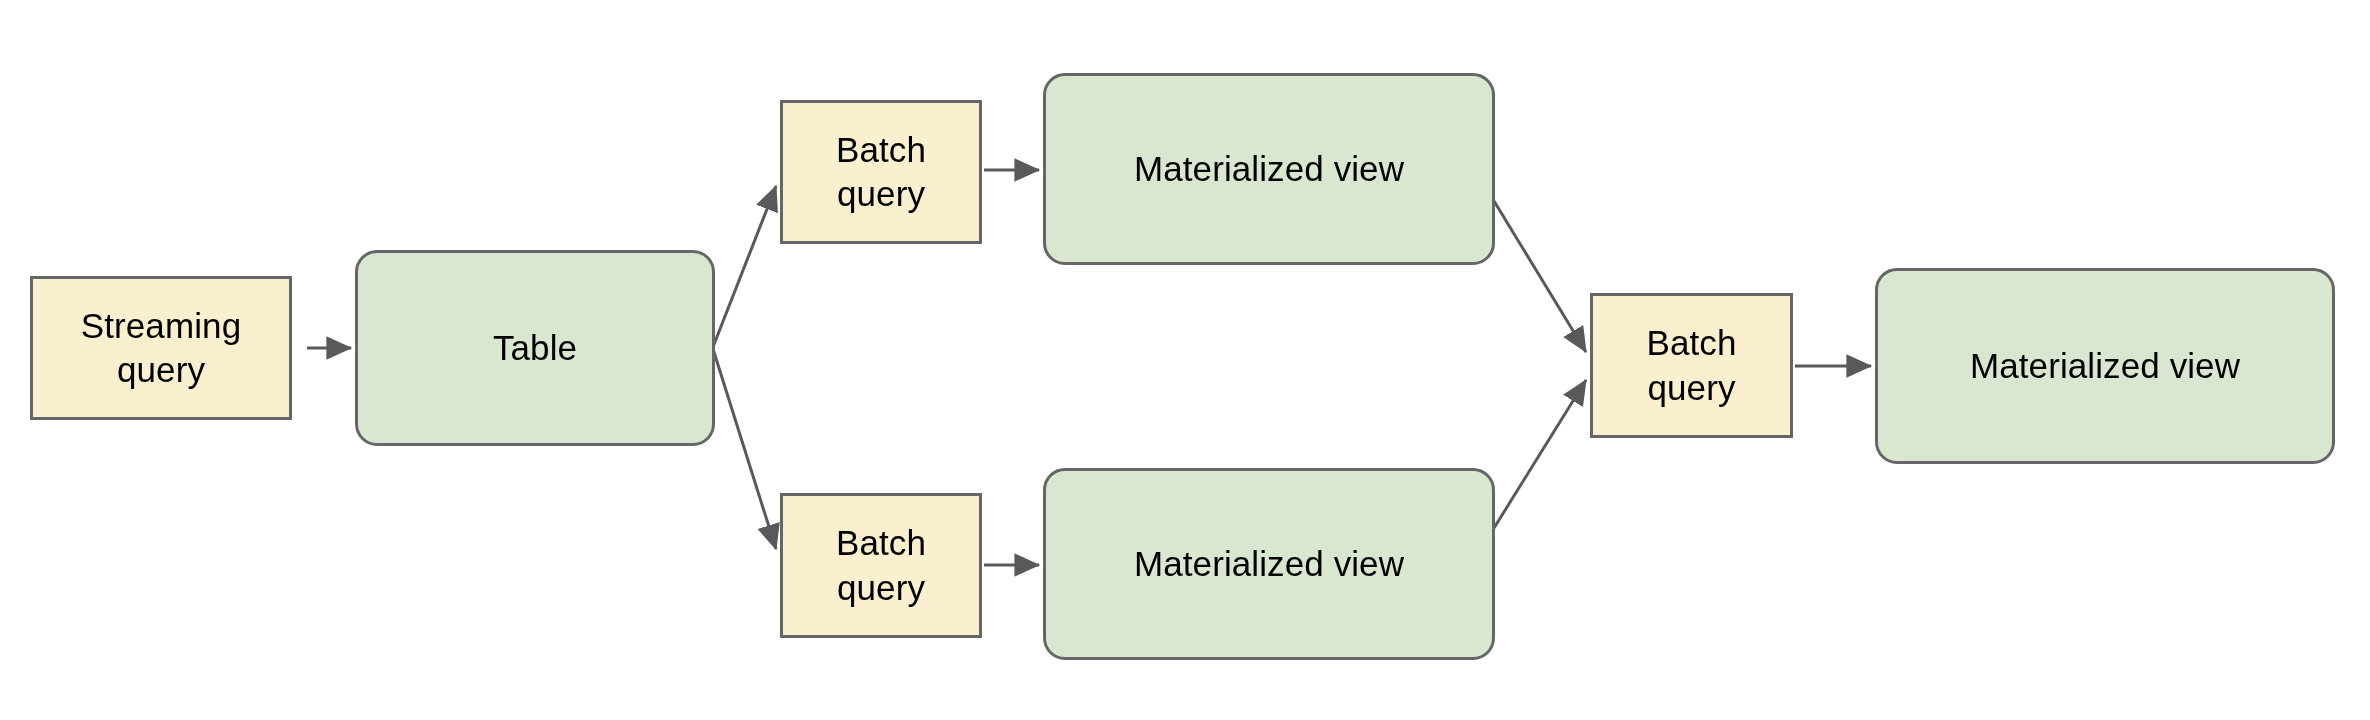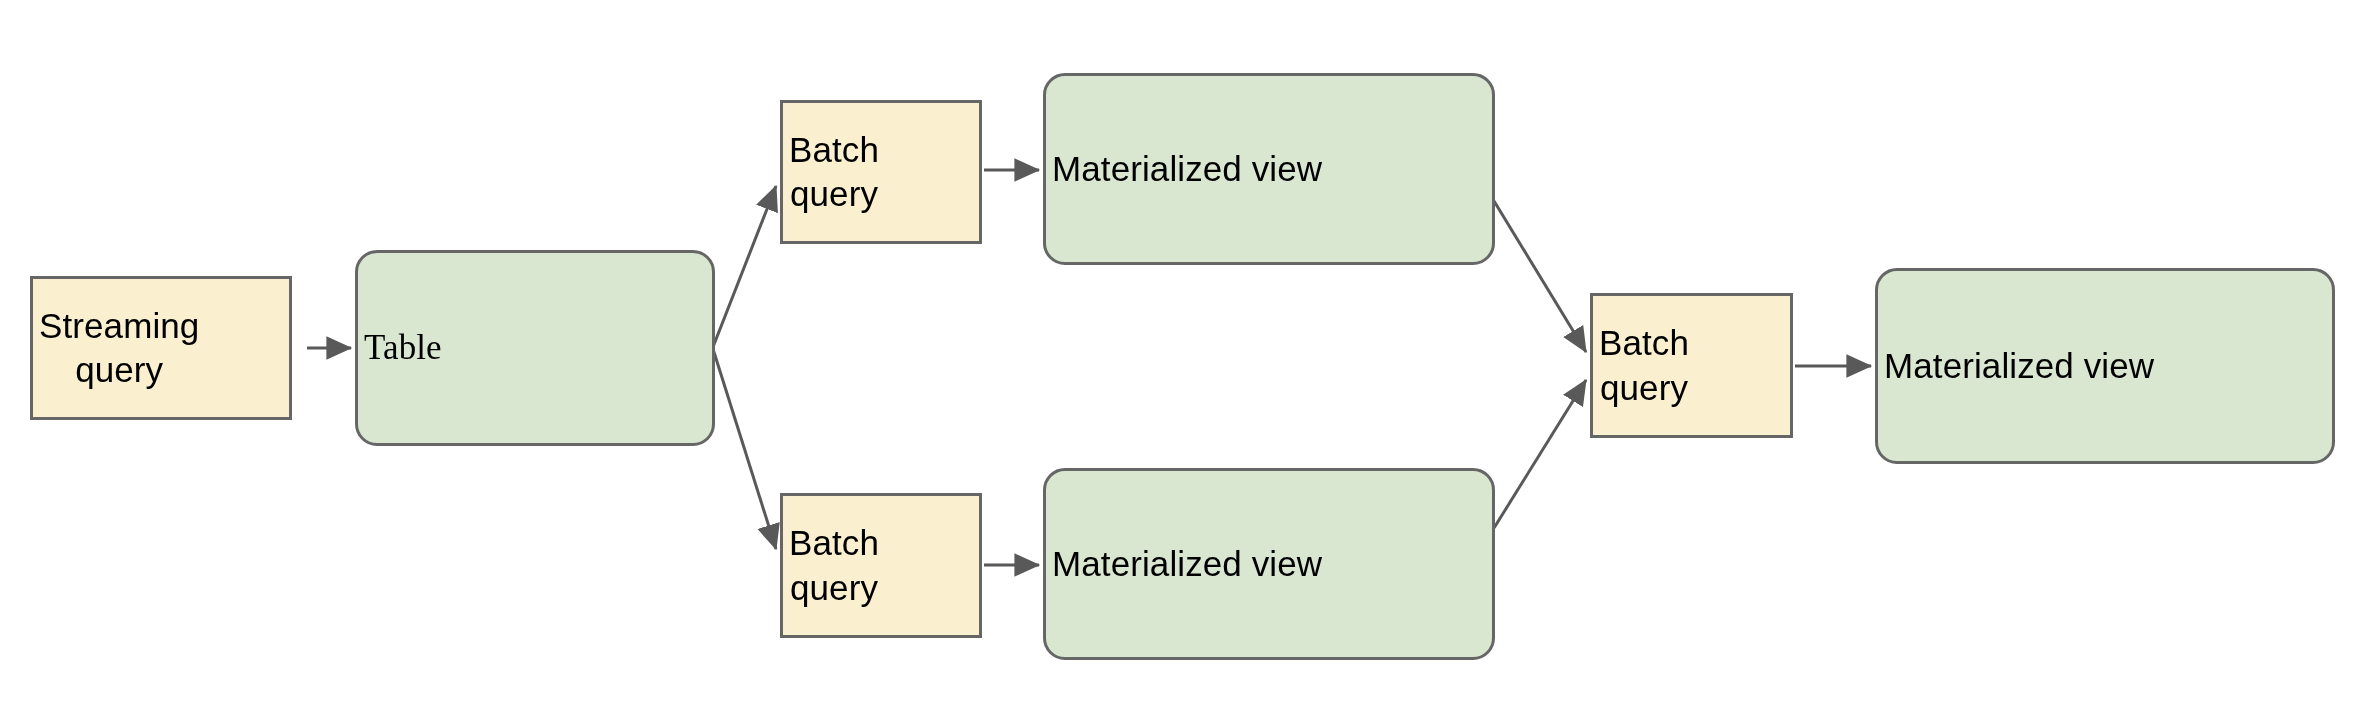--- a/index.html
+++ b/index.html
@@ -24,20 +24,21 @@
     top: 0;
     width: 2370px;
     height: 720px;
     pointer-events: none;
   }
   .node {
     position: absolute;
     box-sizing: border-box;
     display: flex;
     align-items: center;
+    justify-content: center;
     text-align: center;
     color: #000000;
     font-size: 35px;
     line-height: 1.26;
     letter-spacing: 0.1px;
     font-family: "Liberation Sans", sans-serif;
     border-style: solid;
     border-width: 3px;
     z-index: 2;
   }
@@ -78,21 +79,21 @@
         <line x1="1494" y1="528" x2="1586" y2="380" stroke="#595959" stroke-width="3" marker-end="url(#arrowhead)"></line>
         <line x1="1795" y1="366" x2="1871" y2="366" stroke="#595959" stroke-width="3" marker-end="url(#arrowhead)"></line>
       </g>
   </svg>
 
   <div class="node node-process" style="left: 30px; top: 276px; width: 262px; height: 144px; border-radius: 0px;">
     <span class="node-label">Streaming
 query</span>
   </div>
 
-  <div class="node node-store" style="left: 355px; top: 250px; width: 360px; height: 196px; font-family: Liberation Serif, serif;">
+  <div class="node node-store" style="left: 355px; top: 250px; width: 360px; height: 196px;">
     <span class="node-label">Table</span>
   </div>
 
   <div class="node node-process" style="left: 780px; top: 100px; width: 202px; height: 144px; border-radius: 0px;">
     <span class="node-label">Batch
 query</span>
   </div>
 
   <div class="node node-store" style="left: 1043px; top: 73px; width: 452px; height: 192px;">
     <span class="node-label">Materialized view</span>

